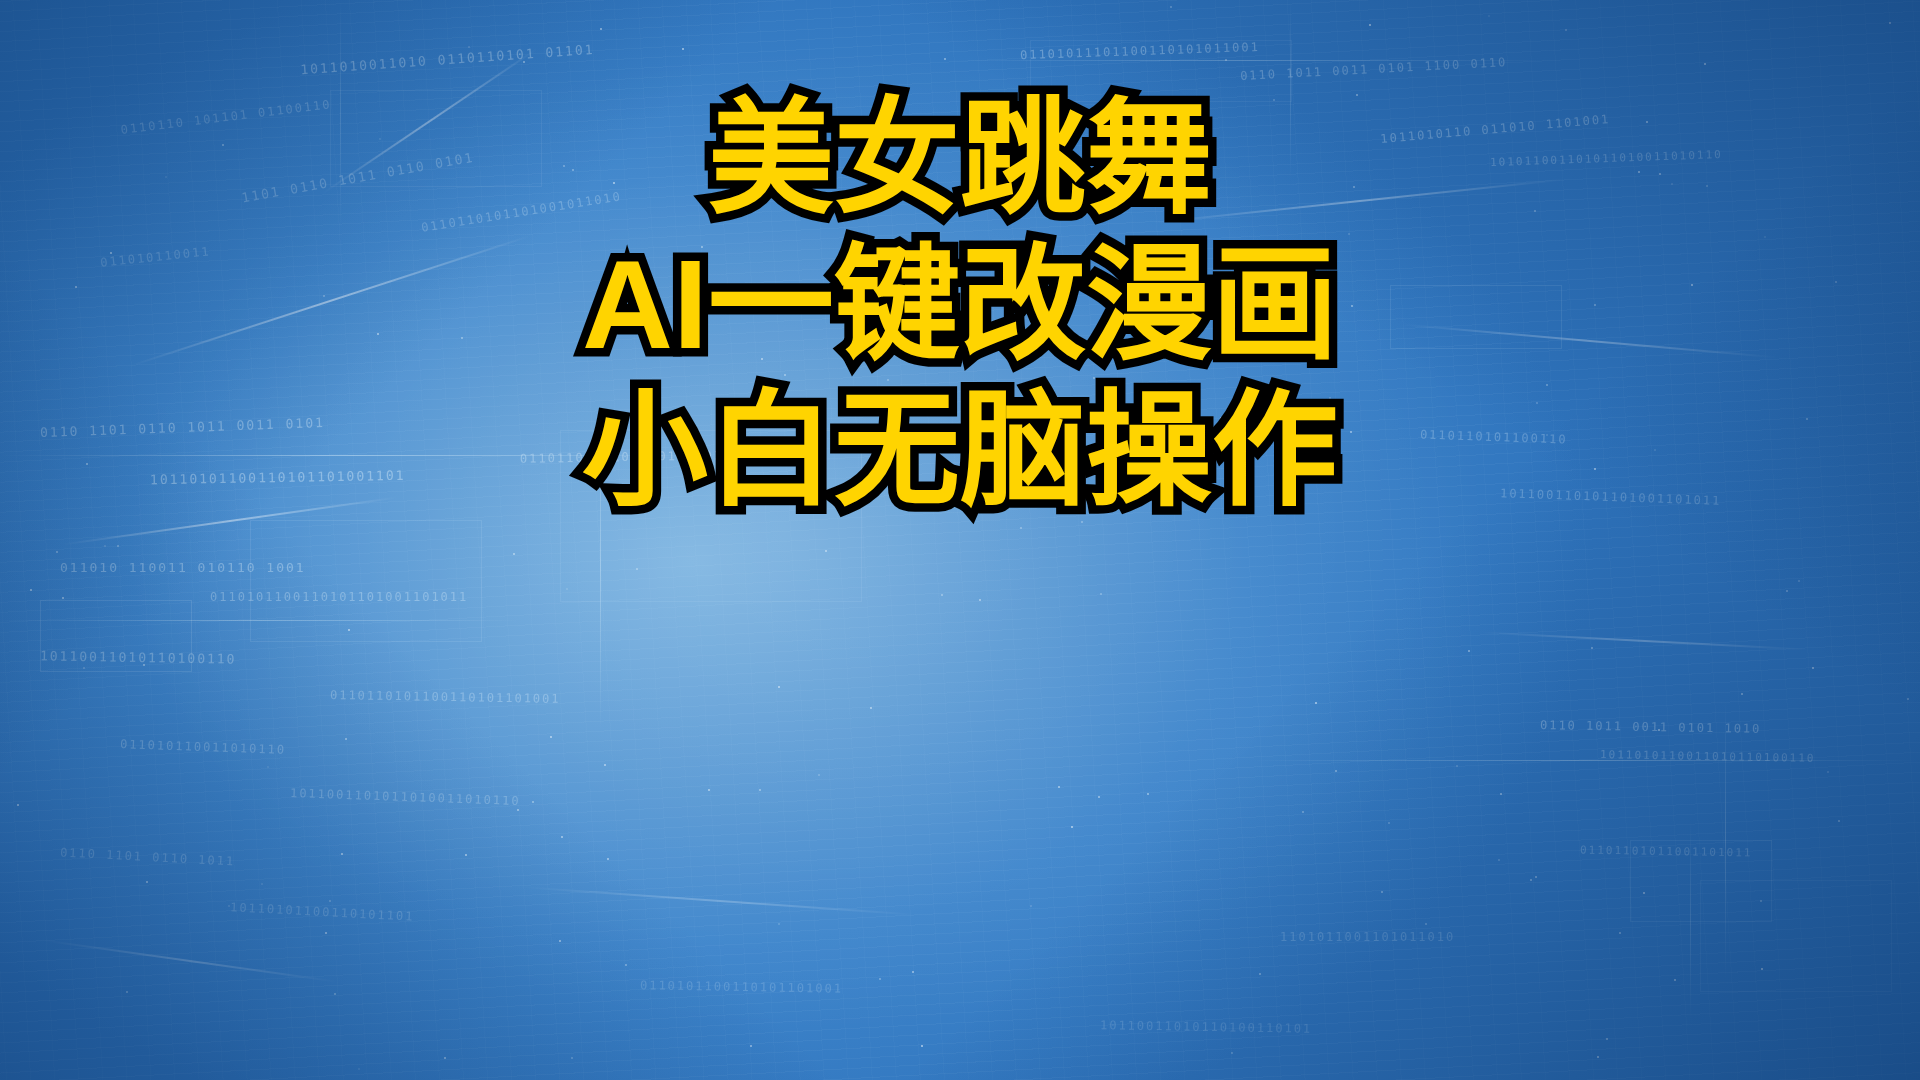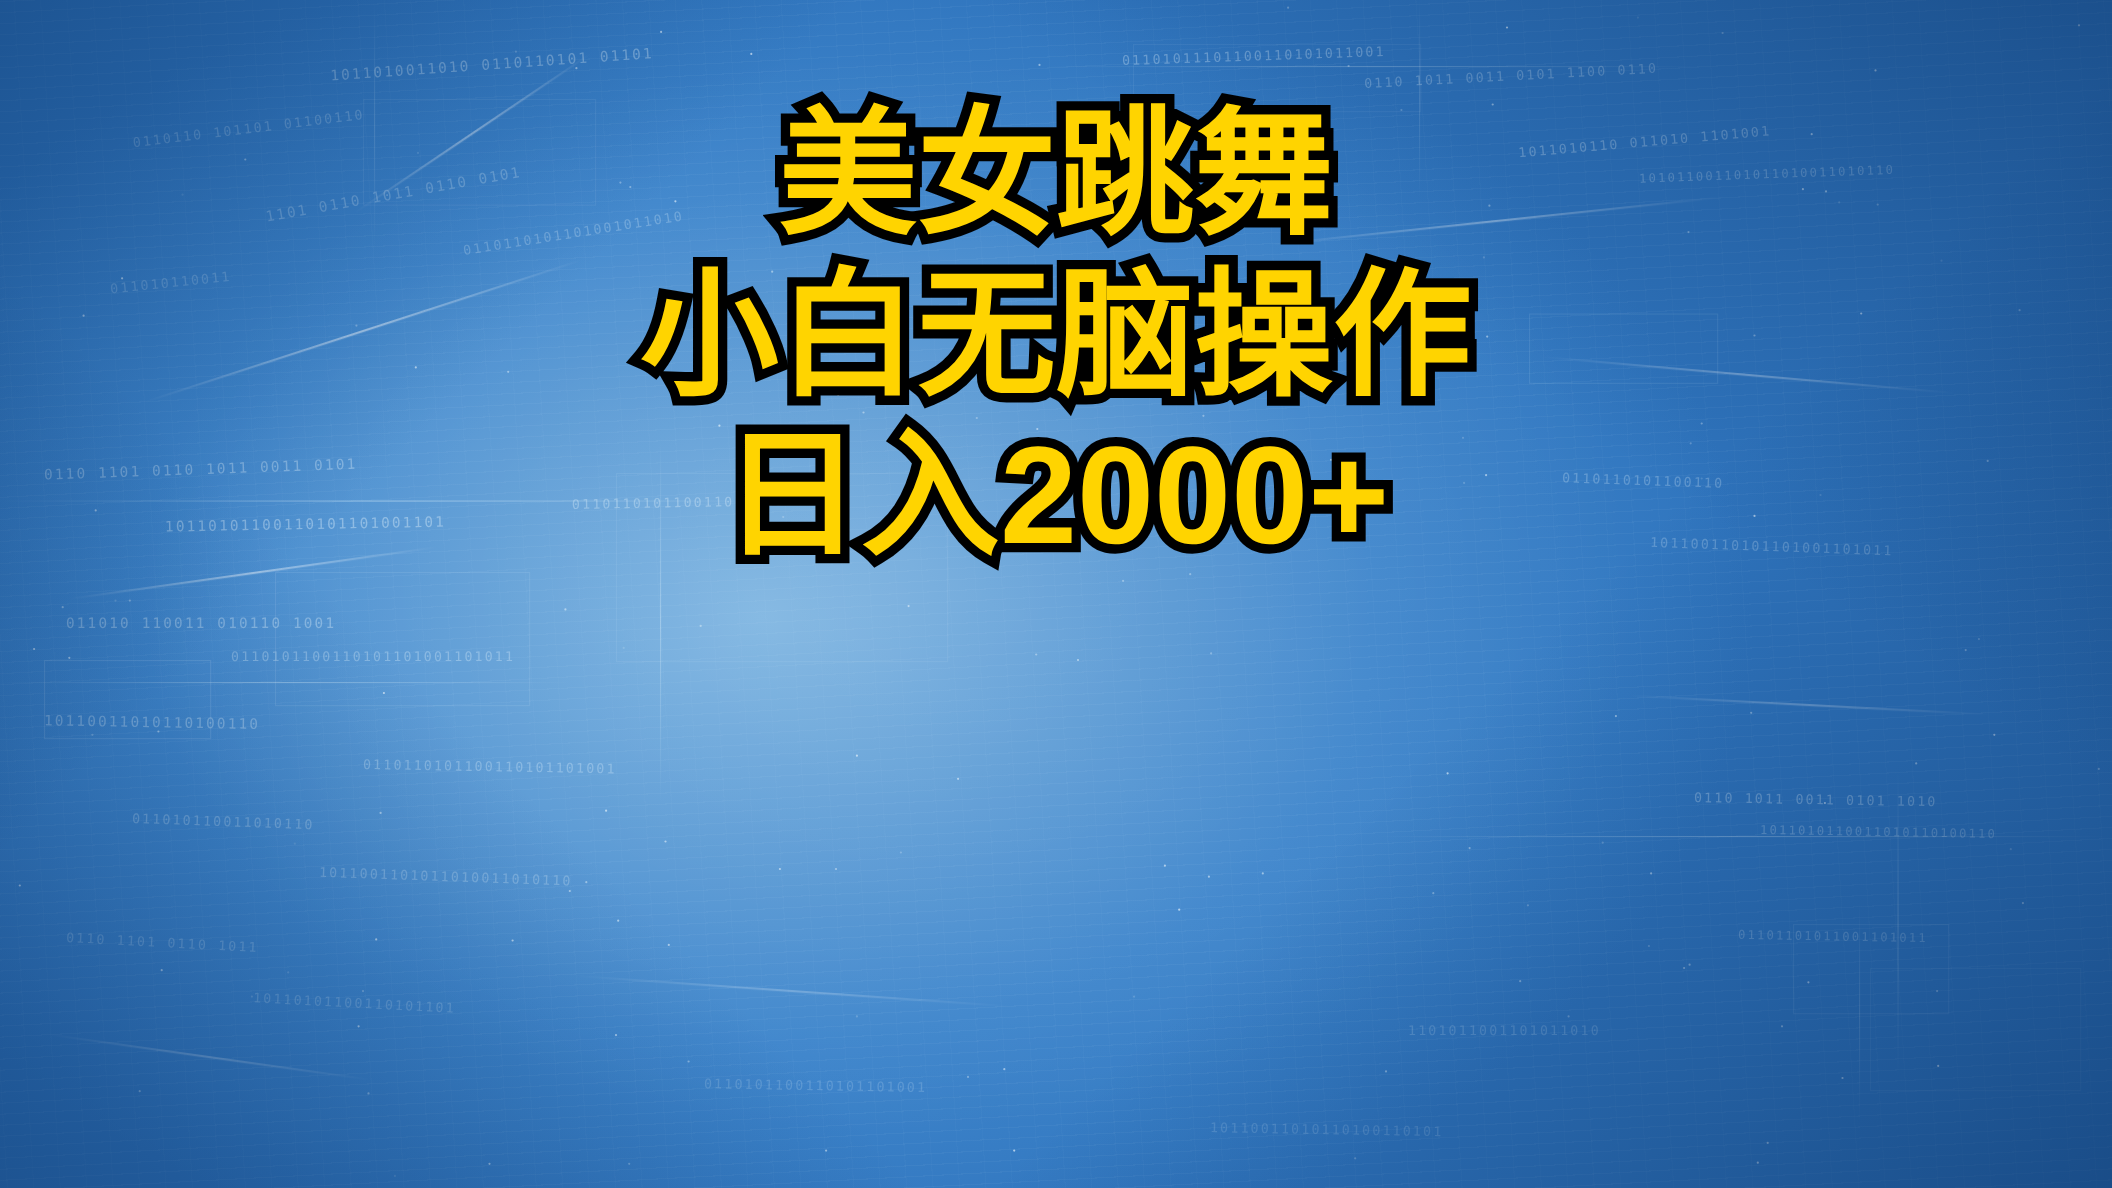--- a/index.html
+++ b/index.html
@@ -353,17 +353,17 @@
   <div class="vline" style="left:600px;  top:400px; height:330px; opacity:.55;"></div>
   <div class="vline" style="left:1725px; top:700px; height:280px; opacity:.40;"></div>
   <div class="vline" style="left:1690px; top:820px; height:200px; opacity:.30;"></div>
   <div class="vline" style="left:340px;  top:0px;   height:230px; opacity:.30;"></div>
   <div class="vline" style="left:1290px; top:0px;   height:180px; opacity:.28;"></div>
 
   <div class="bg-vignette"></div>
 
   <div class="headline">
     <div class="line l1">美女跳舞</div>
+    <div class="line l2">AI一键改漫画</div>
     <div class="line l4">小白无脑操作</div>
-    <div class="line l5">日入2000+</div>
   </div>
 
 </div>
 
 </body></html>

